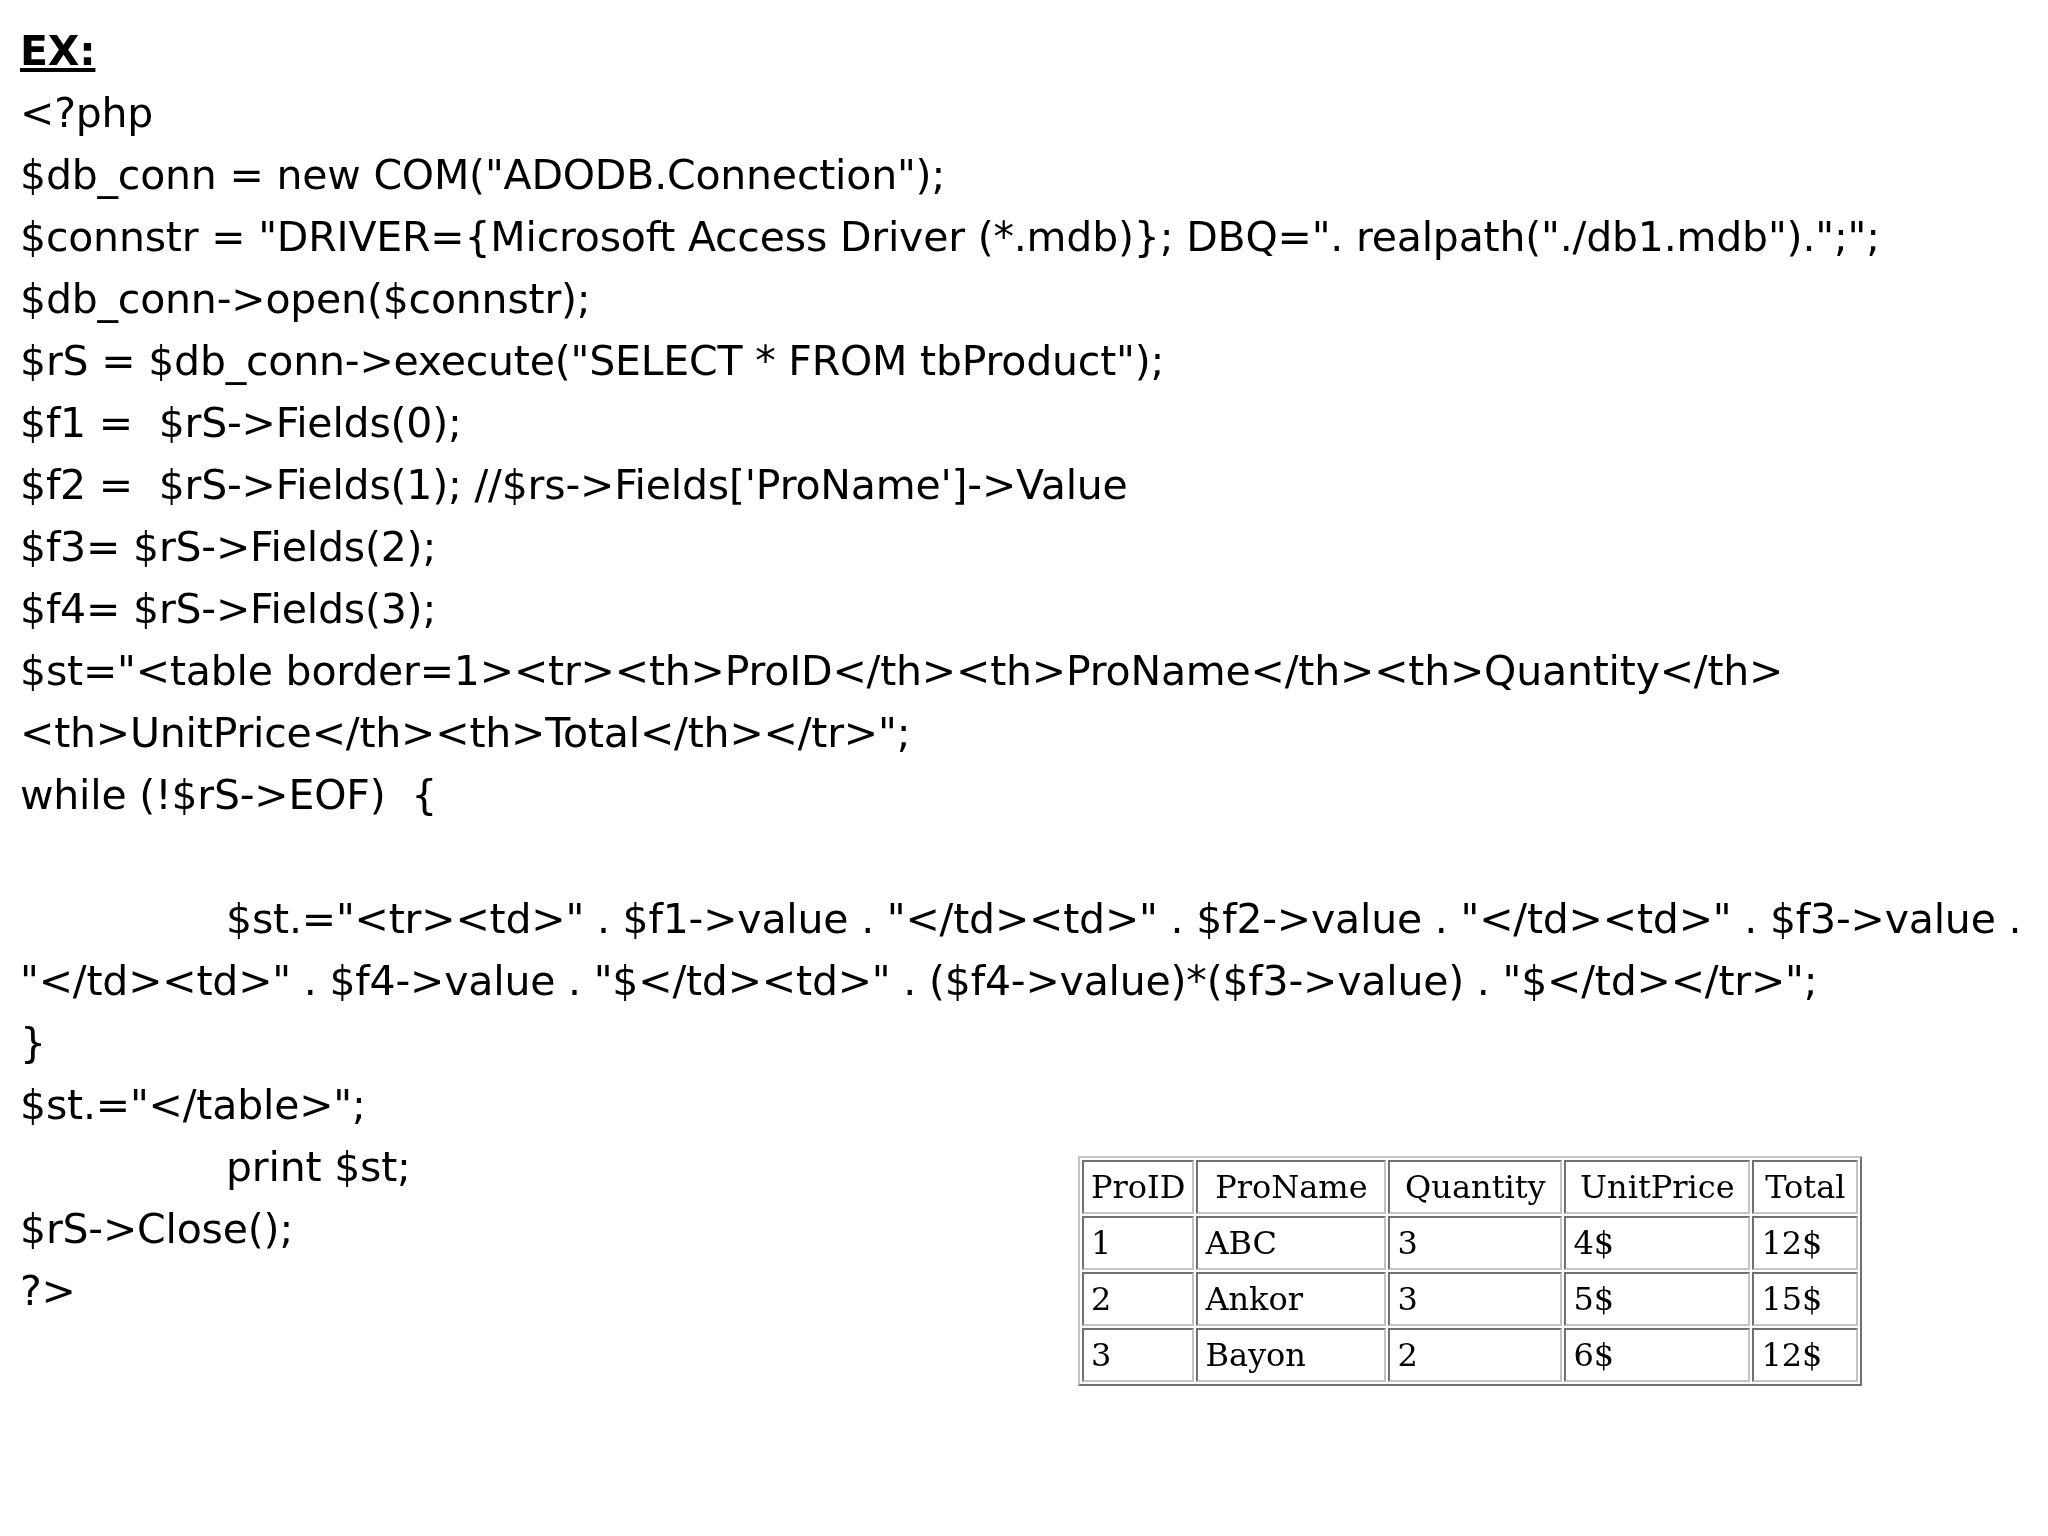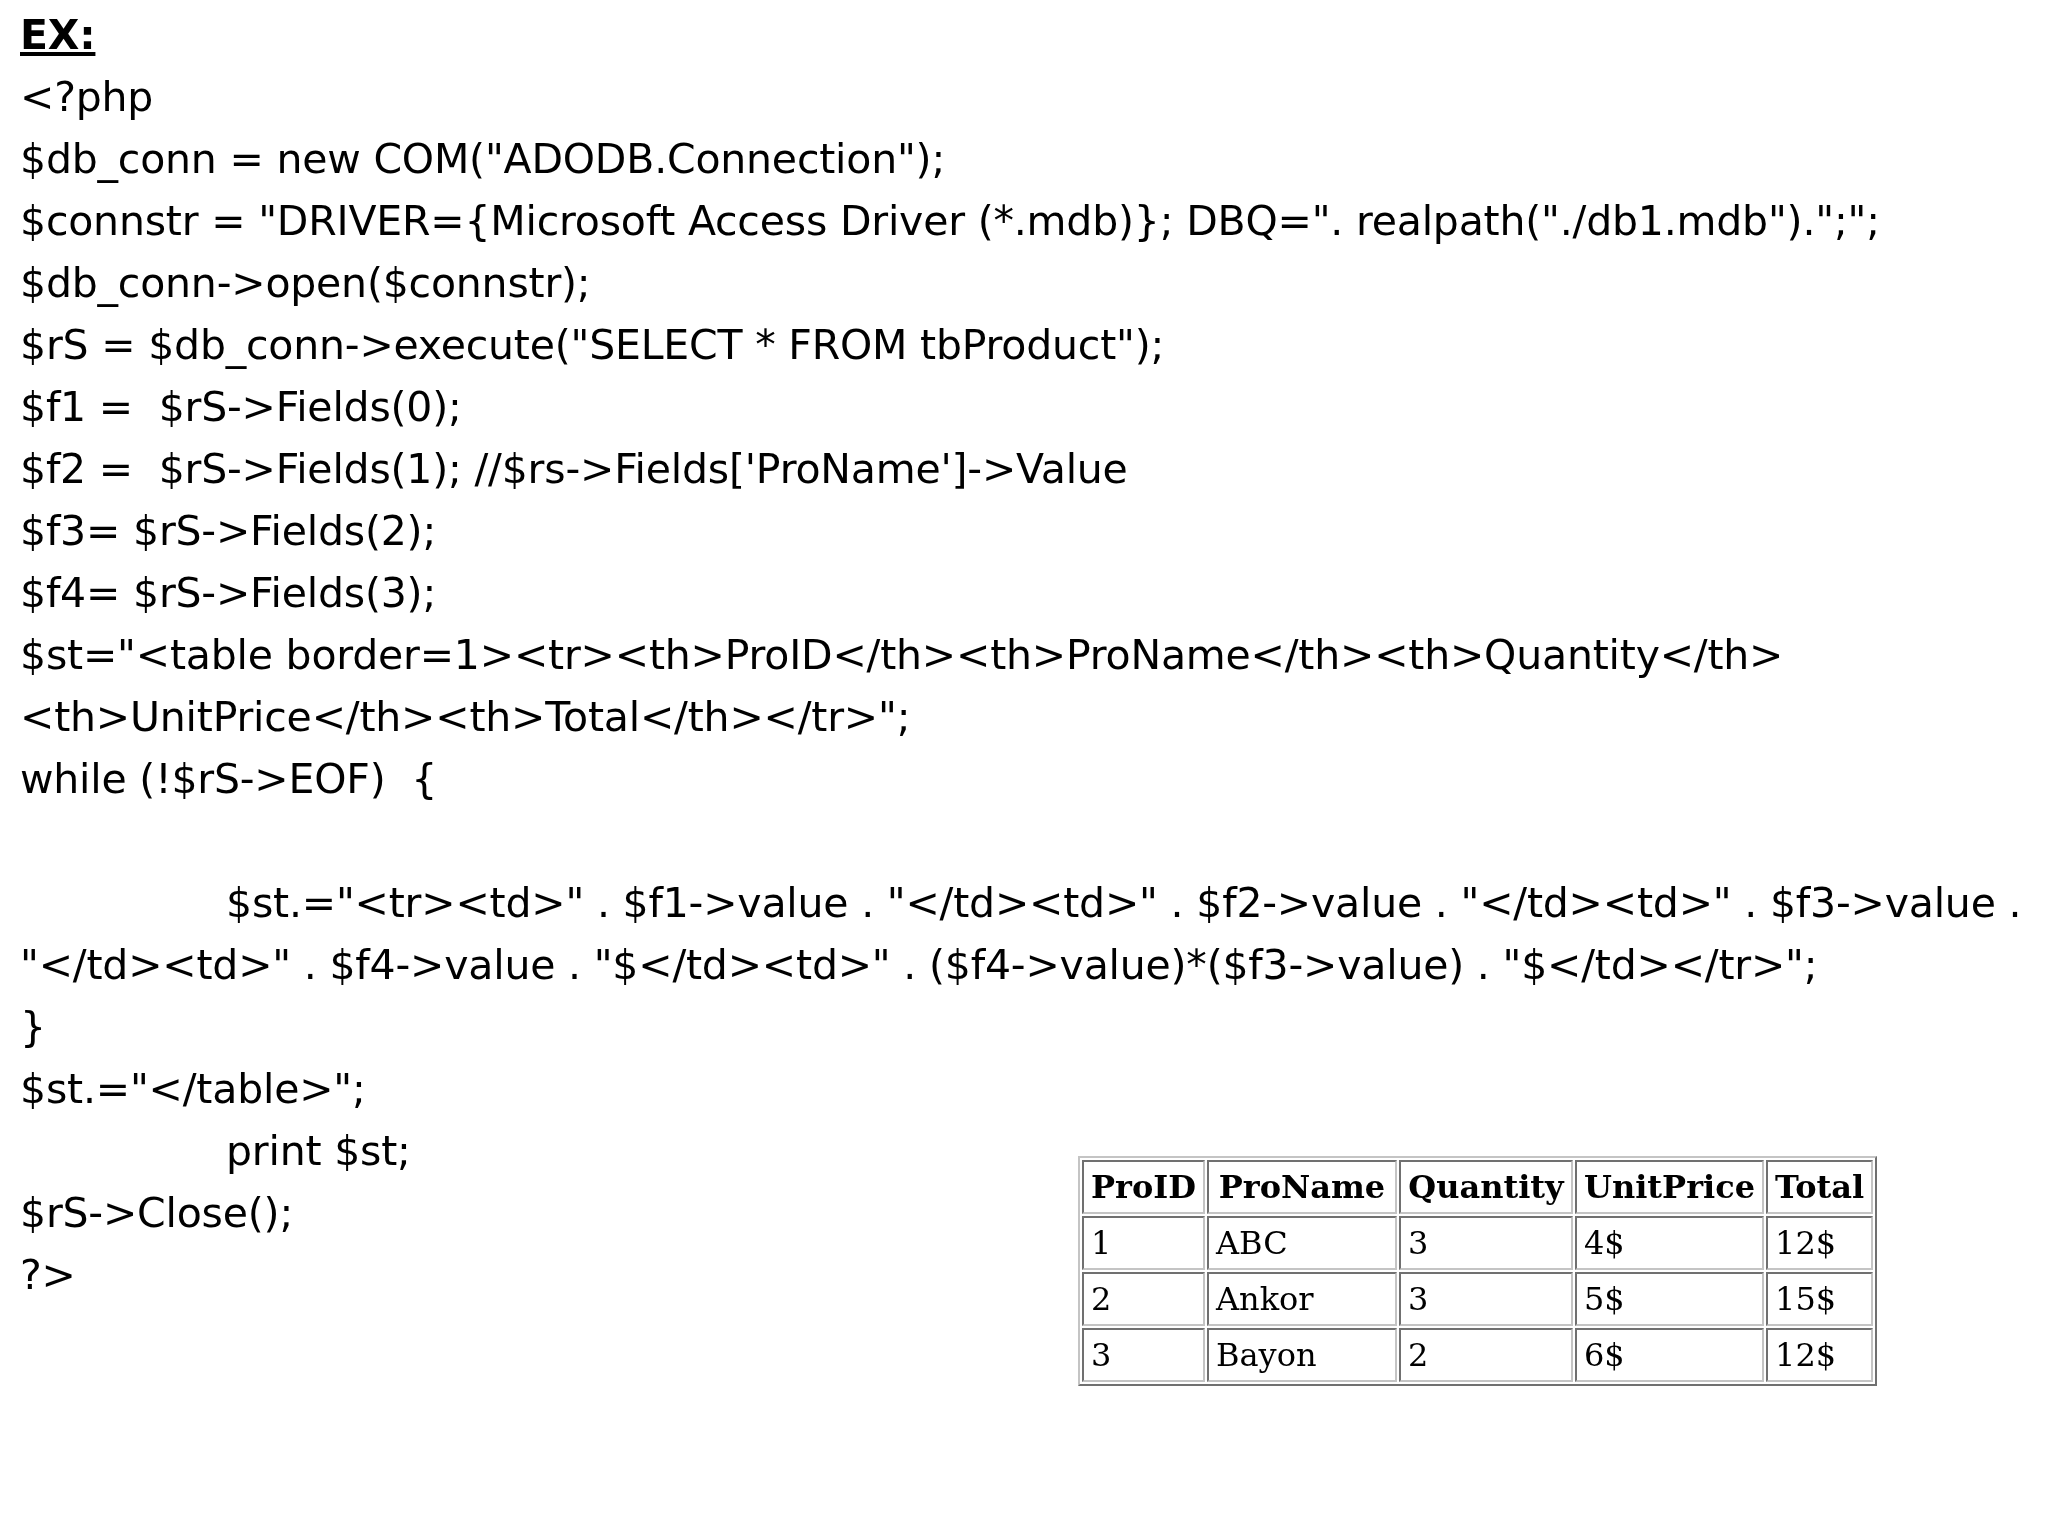--- a/index.html
+++ b/index.html
@@ -33,20 +33,21 @@
     white-space: pre-wrap;
     word-break: break-word;
     color: #000000;
     font-weight: 400;
   }
 
   .code-line.heading {
     font-weight: bold;
     text-decoration: underline;
     text-underline-offset: 3px;
+    margin-top: 16px;
   }
 
   .code-line.indent {
     text-indent: 206px;
   }
 
   .code-line.blank {
     height: 62px;
   }
 
@@ -71,21 +72,21 @@
     border: 2px inset #c4c4c4;
     background: #ffffff;
     color: #000000;
     padding: 3px 7px;
     font-size: 32px;
     line-height: 44px;
     white-space: nowrap;
   }
 
   table.output-table th {
-    font-weight: bold;
+    font-weight: normal;
     text-align: center;
   }
 
   table.output-table td {
     text-align: left;
     font-weight: normal;
   }
   table.output-table td.cell-proid   { min-width: 90px; }
   table.output-table td.cell-proname { min-width: 172px; }
   table.output-table td.cell-qty     { min-width: 156px; }

